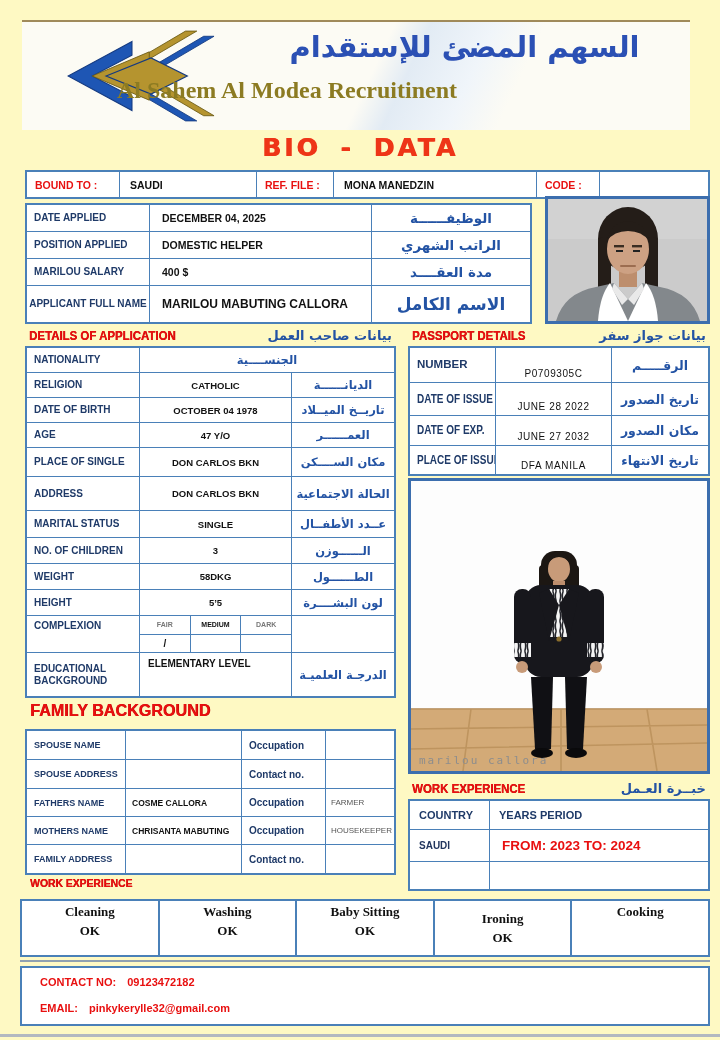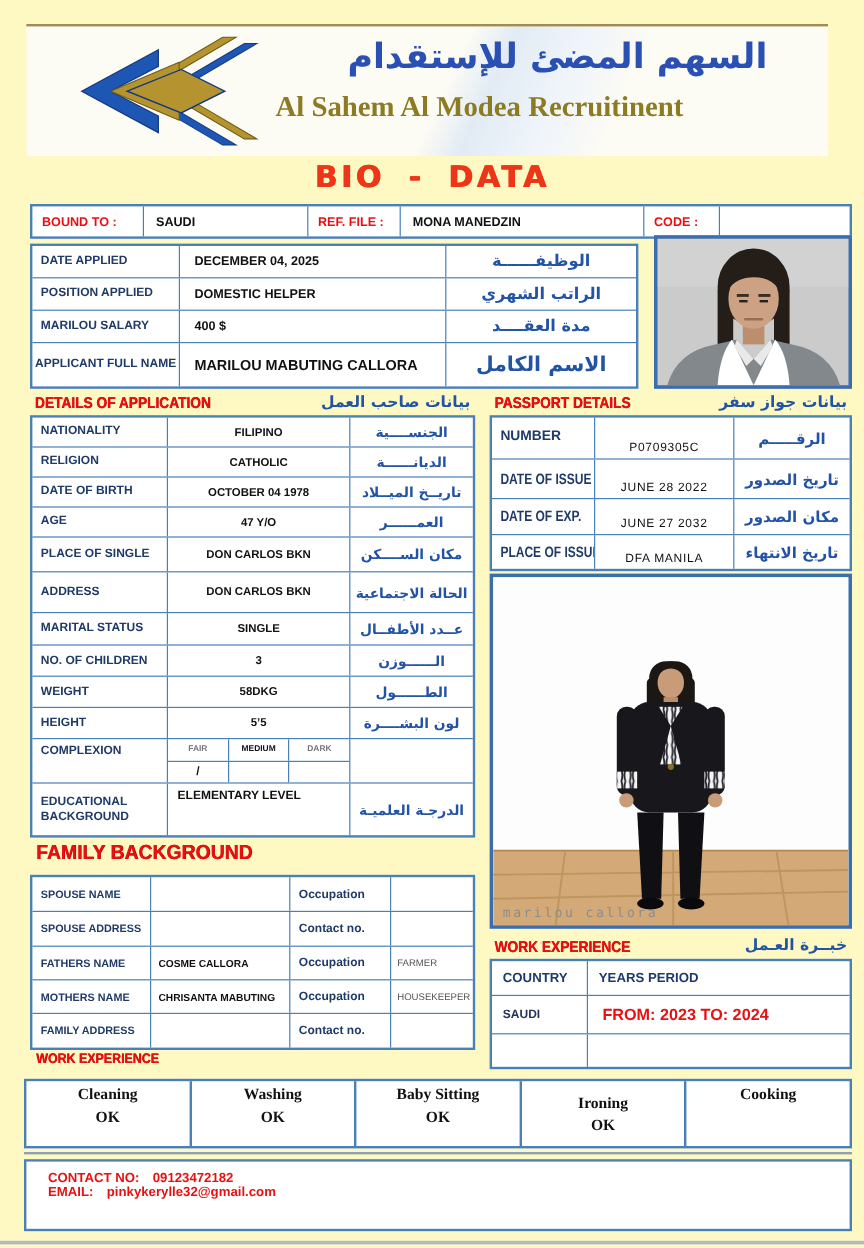--- a/index.html
+++ b/index.html
@@ -14,21 +14,21 @@
   .page{position:relative;width:720px;height:1040px;background:#fef9c3;overflow:hidden;}
   .abs{position:absolute;}
 
   
   .banner{left:22px;top:20px;width:668px;height:110px;
     background:linear-gradient(115deg,#fcfbf4 52%,#e2ebf4 57%,#f0f5fa 66%,#fcfbf4 73%);
     border-top:2px solid #a08a5a;}
   .logo{position:absolute;left:34px;top:6px;}
   .brand-ar{position:absolute;left:225px;right:8px;top:8px;text-align:center;direction:rtl;
     font-family:"DejaVu Sans",sans-serif;font-weight:bold;font-size:29px;color:#2b50b4;}
-  .brand-en{position:absolute;left:95px;right:8px;top:55px;text-align:center;
+  .brand-en{position:absolute;left:95px;right:8px;top:55px;
     font-family:"Liberation Serif",serif;font-weight:700;font-size:24px;color:#8c7b22;}
 
   .bio-title{left:0;top:133px;width:720px;text-align:center;color:#ee3517;
     font-family:"DejaVu Sans",sans-serif;font-weight:bold;font-size:25px;
     letter-spacing:3px;word-spacing:8px;text-shadow:0.8px 0 0 #ee3517;}
 
   
   .tbl{border:2px solid var(--bb);background:#fff;display:flex;flex-direction:column;}
   .tr{display:flex;border-bottom:1.5px solid var(--bb);}
   .tr:last-child{border-bottom:none;}
@@ -120,21 +120,21 @@
     border-right:2.5px solid var(--bb);font-family:"Liberation Serif",serif;font-weight:bold;
     font-size:13px;color:#111;line-height:1.45;}
   .skills .td:last-child{border-right:none;}
   .skills .low{padding-top:9px;}
   .skills-underline{left:20px;top:960px;width:690px;height:2px;background:#8fa0b0;}
 
   
   .contact{left:20px;top:966px;width:690px;height:60px;border:2px solid var(--bb);
     padding:8px 18px;background:#fff;}
   .contact .line{color:var(--red);font-weight:bold;font-size:11px;}
-  .contact .line + .line{}
+  .contact .line + .line{margin-top:14px;}
   .contact .sep{display:inline-block;width:8px;}
 
   .page-bottom{left:0;top:1034px;width:720px;height:3px;background:#b3b9c0;}
 </style>
 </head>
 <body>
 
 <div class="page">
 
   <div class="abs banner">
@@ -213,21 +213,20 @@
     <span class="ar-head">بيانات صاحب العمل</span>
   </div>
   <div class="abs sec sec-passport">
     <span class="red-head">PASSPORT DETAILS</span>
     <span class="ar-head">بيانات جواز سفر</span>
   </div>
 
   <div class="abs tbl details">
     <div class="tr" style="height:25px">
       <div class="td lbl">NATIONALITY</div>
-      <div class="td val">FILIPINO</div>
       <div class="td ar" dir="rtl">الجنســــية</div>
     </div>
     <div class="tr" style="height:25px">
       <div class="td lbl">RELIGION</div>
       <div class="td val">CATHOLIC</div>
       <div class="td ar" dir="rtl">الديانــــــة</div>
     </div>
     <div class="tr" style="height:25px">
       <div class="td lbl">DATE OF BIRTH</div>
       <div class="td val">OCTOBER 04 1978</div>

